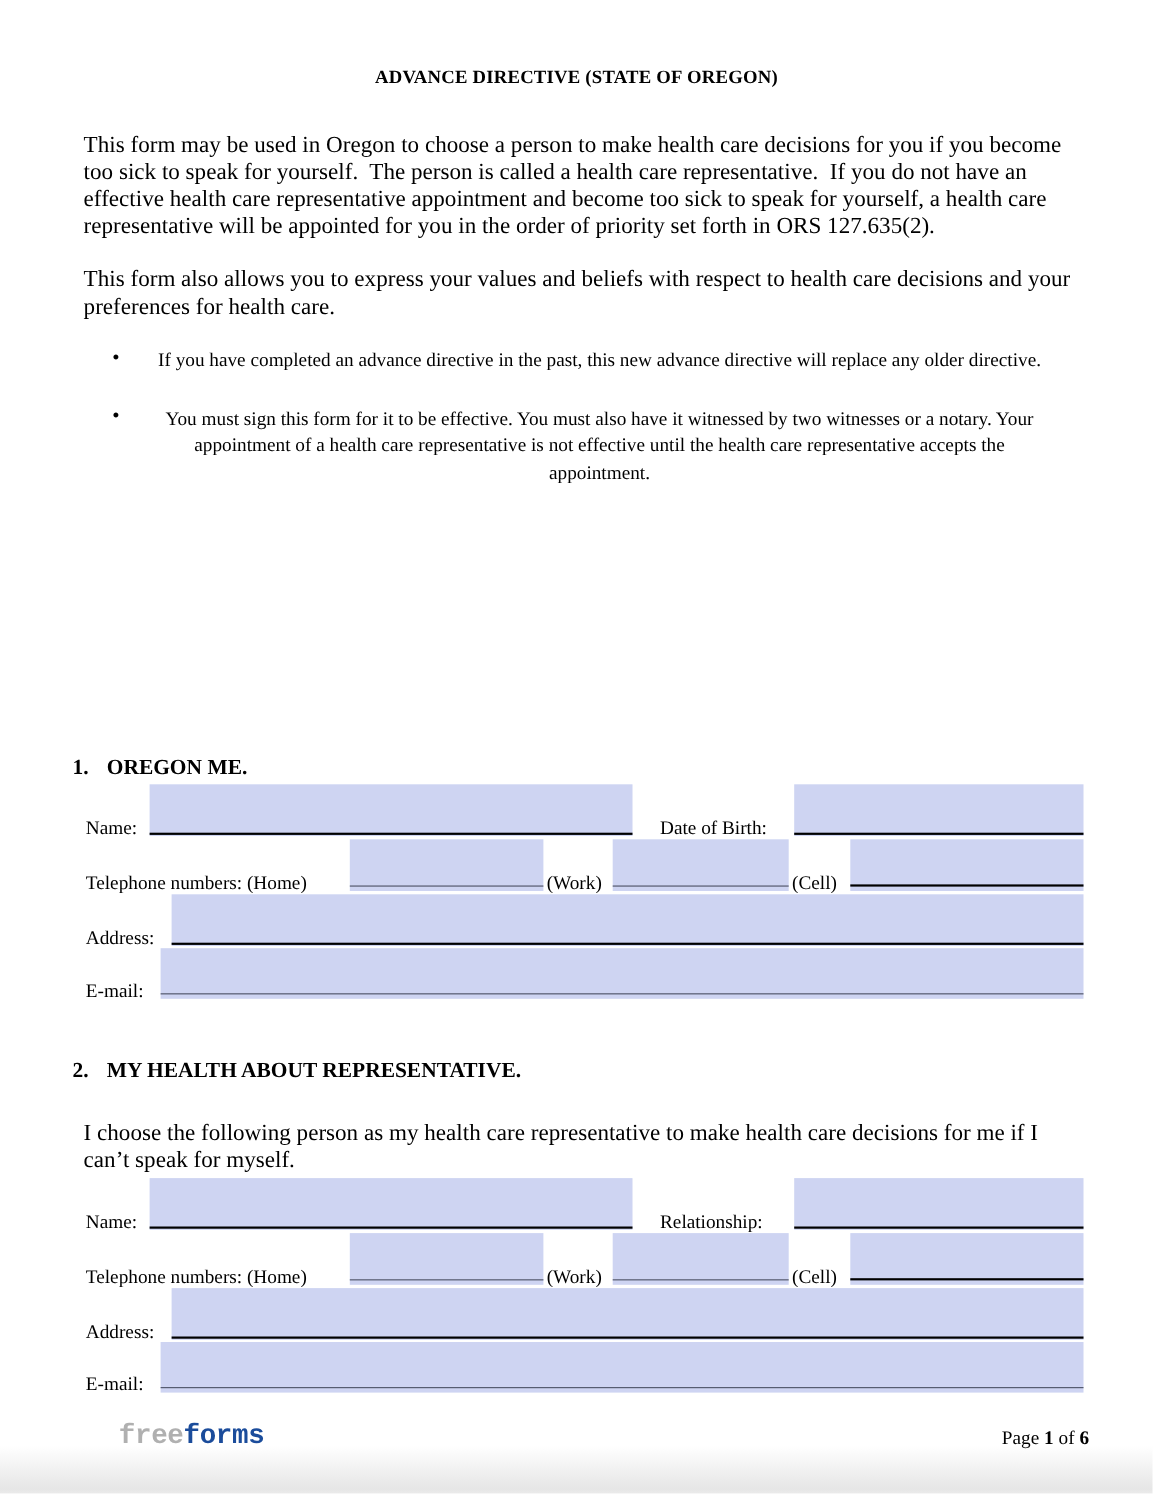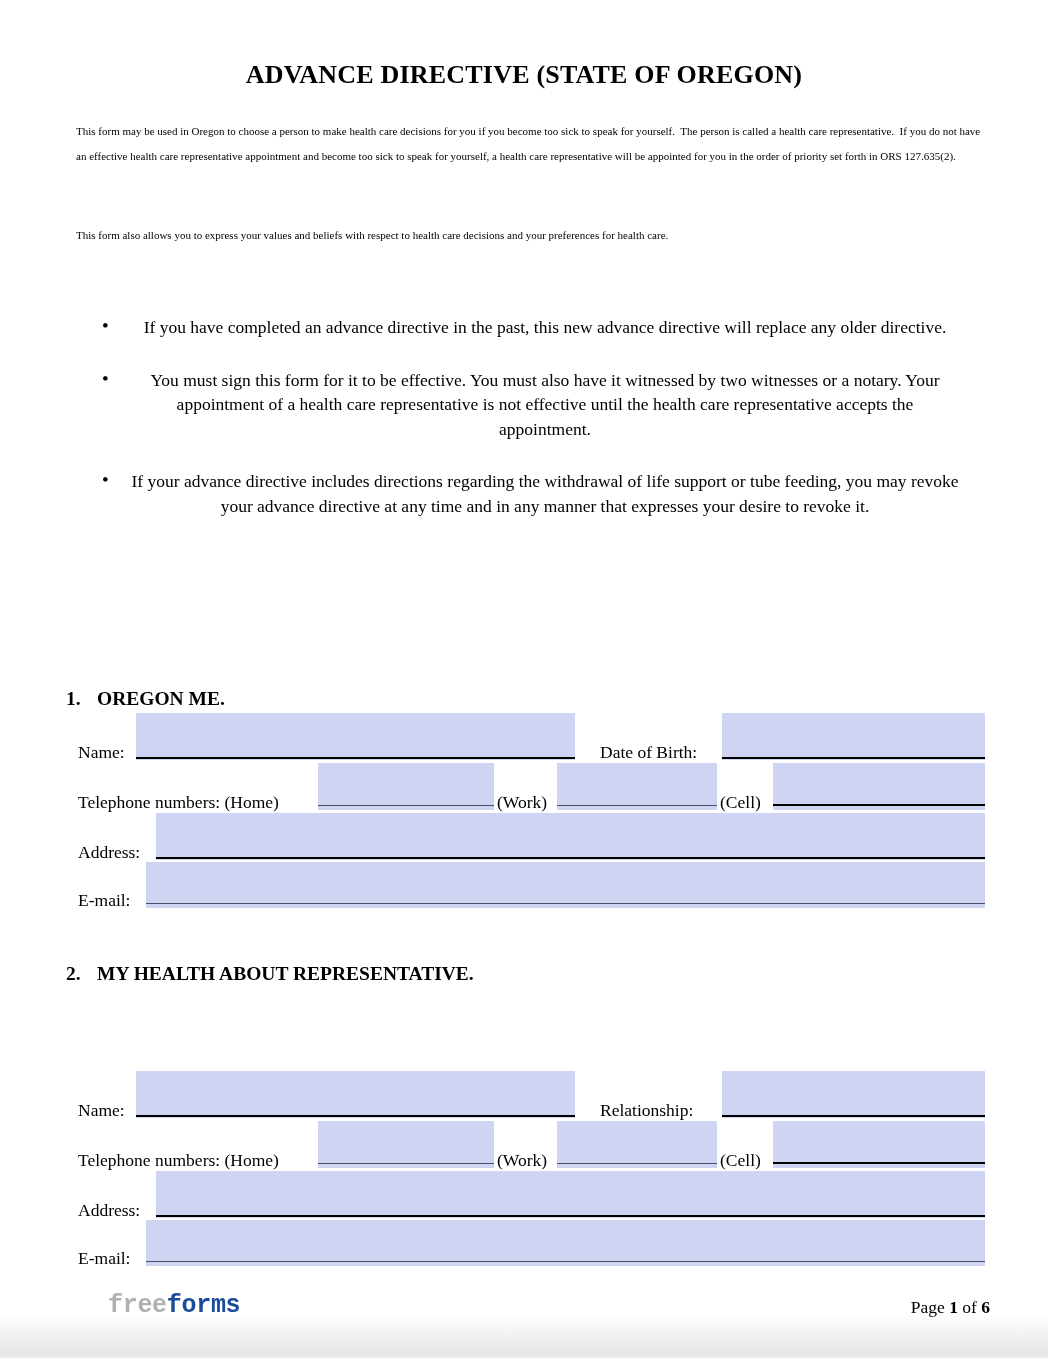--- a/index.html
+++ b/index.html
@@ -1,23 +1,23 @@
 <!DOCTYPE html>
 <html style="--field-highlight: #ced4f2; --underline-dark: #000000; --underline-muted: #4a4f63; --logo-gray: #b0b0b0; --logo-blue: #1b4c9b; --text: #000000;"><head>
 <meta charset="utf-8">
 <style>
   html,body{margin:0;padding:0;background:#ffffff;}
   .page{position:relative;width:1048px;height:1358px;background:#fff;overflow:hidden;
         font-family:"Liberation Serif","DejaVu Serif",serif;color:#000;}
   .title{position:absolute;top:60px;left:0;width:1048px;text-align:center;
-         font-size:26px;font-weight:bold;letter-spacing:.2px;}
-  .para{position:absolute;left:76px;width:908px;font-size:11px;line-height:24.5px;
+         font-size:17px;font-weight:bold;letter-spacing:.2px;}
+  .para{position:absolute;left:76px;width:908px;font-size:21px;line-height:24.5px;
         white-space:pre-wrap;margin:0;}
   .p1{top:119px;}
-  .p2{top:223px;}
+  .p2{top:241px;}
   .s2intro{top:1017px;}
   ul.bullets{position:absolute;top:315px;left:100px;width:860px;margin:0;padding:0;
              list-style:none;}
   ul.bullets li{position:relative;padding-left:30px;margin:0 0 28px 0;
                 font-size:17.5px;line-height:24.5px;text-align:center;}
   ul.bullets li::before{content:"\2022";position:absolute;left:2px;top:-1px;font-size:19px;}
   .heading{position:absolute;left:66px;font-size:19.5px;font-weight:bold;}
   .h1{top:688px;}
   .h2{top:963px;}
   .heading .num{display:inline-block;min-width:31px;}
@@ -44,21 +44,20 @@
 <div class="page">
 
   <div class="title">ADVANCE DIRECTIVE (STATE OF OREGON)</div>
 
   <p class="para p1">This form may be used in Oregon to choose a person to make health care decisions for you if you become too sick to speak for yourself.  The person is called a health care representative.  If you do not have an effective health care representative appointment and become too sick to speak for yourself, a health care representative will be appointed for you in the order of priority set forth in ORS 127.635(2).</p>
   <p class="para p2">This form also allows you to express your values and beliefs with respect to health care decisions and your preferences for health care.</p>
 
   <ul class="bullets">
     <li>If you have completed an advance directive in the past, this new advance directive will replace any older directive.</li>
     <li>You must sign this form for it to be effective. You must also have it witnessed by two witnesses or a notary. Your appointment of a health care representative is not effective until the health care representative accepts the appointment.</li>
-    <li>If your advance directive includes directions regarding the withdrawal of life support or tube feeding, you may revoke your advance directive at any time and in any manner that expresses your desire to revoke it.</li>
   </ul>
 
   <div class="heading h1">
     <span class="num">1.</span><span>OREGON ME.</span>
   </div>
 
   <div class="row" style="top:713px;height:47px;">
     <span class="lbl" style="left:2px;">Name:</span>
     <div class="field black" style="left:60px;width:439px;"></div>
     <span class="lbl" style="left:524px;">Date of Birth:</span>
@@ -81,20 +80,21 @@
 
   <div class="row" style="top:862px;height:46px;">
     <span class="lbl" style="left:2px;">E-mail:</span>
     <div class="field gray" style="left:70px;width:839px;"></div>
   </div>
 
   <div class="heading h2">
     <span class="num">2.</span><span>MY HEALTH ABOUT REPRESENTATIVE.</span>
   </div>
 
+  <p class="para s2intro">I choose the following person as my health care representative to make health care decisions for me if I can’t speak for myself.</p>
 
   <div class="row" style="top:1071px;height:47px;">
     <span class="lbl" style="left:2px;">Name:</span>
     <div class="field black" style="left:60px;width:439px;"></div>
     <span class="lbl" style="left:524px;">Relationship:</span>
     <div class="field black" style="left:646px;width:263px;"></div>
   </div>
 
   <div class="row" style="top:1121px;height:47px;">
     <span class="lbl" style="left:2px;">Telephone numbers: (Home)</span>

